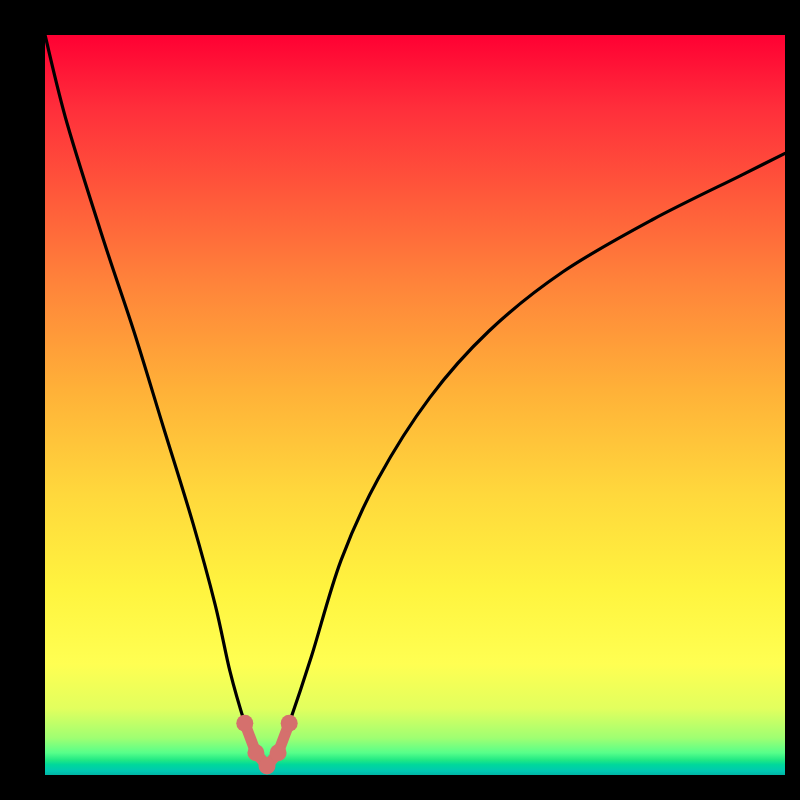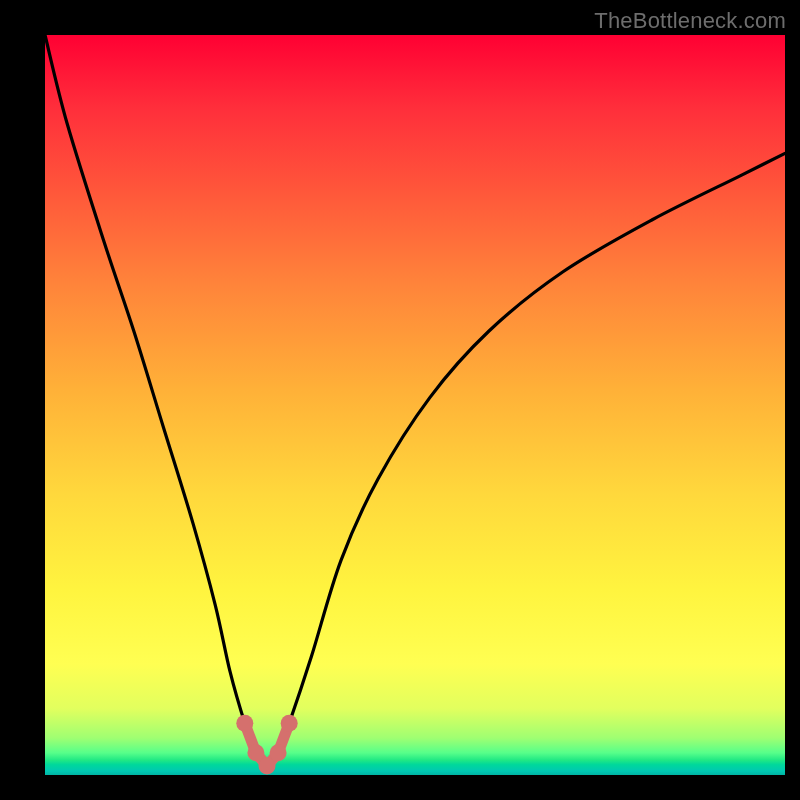--- a/index.html
+++ b/index.html
@@ -61,21 +61,20 @@
     width: 740px;
     height: 740px;
     overflow: visible;
   }
 </style>
 </head>
 <body>
 
 <div class="frame">
 
-  <div class="watermark">TheBottleneck.com</div>
 
   <div class="plot">
     <svg class="curve" viewBox="0 0 740 740" preserveAspectRatio="none">
       <path fill="none" stroke="#000" stroke-width="3.2" stroke-linecap="round" stroke-linejoin="round" d="M 0.0 0.0 C 3.7 14.8, 12.3 54.3, 22.2 88.8 C 32.1 123.3, 48.1 172.7, 59.2 207.2 C 70.3 241.7, 78.9 265.2, 88.8 296.0 C 98.7 326.8, 108.5 360.1, 118.4 392.2 C 128.3 424.3, 139.4 458.8, 148.0 488.4 C 156.6 518.0, 164.0 545.1, 170.2 569.8 C 176.4 594.5, 180.1 616.7, 185.0 636.4 C 189.9 656.1, 195.5 674.6, 199.8 688.2 C 204.1 701.8, 207.2 710.6, 210.9 717.8 C 214.6 725.0, 218.3 731.1, 222.0 731.1 C 225.7 731.1, 229.4 725.0, 233.1 717.8 C 236.8 710.6, 238.7 704.2, 244.2 688.2 C 249.8 672.2, 257.8 648.7, 266.4 621.6 C 275.0 594.5, 284.9 555.0, 296.0 525.4 C 307.1 495.8, 318.2 471.1, 333.0 444.0 C 347.8 416.9, 366.3 387.3, 384.8 362.6 C 403.3 337.9, 421.8 317.0, 444.0 296.0 C 466.2 275.0, 490.9 255.3, 518.0 236.8 C 545.1 218.3, 577.2 201.0, 606.8 185.0 C 636.4 169.0, 673.4 151.7, 695.6 140.6 C 717.8 129.5, 732.6 122.1, 740.0 118.4"></path>
       <path fill="none" stroke="#d5706d" stroke-width="11" stroke-linecap="round" stroke-linejoin="round" d="M 199.8 688.2 L 210.9 717.8 L 222.0 731.1 L 233.1 717.8 L 244.2 688.2"></path>
       <g>
           <circle cx="199.8" cy="688.2" r="8.5" fill="#d5706d"></circle>
           <circle cx="210.9" cy="717.8" r="8.5" fill="#d5706d"></circle>
           <circle cx="222.0" cy="731.1" r="8.5" fill="#d5706d"></circle>
           <circle cx="233.1" cy="717.8" r="8.5" fill="#d5706d"></circle>

